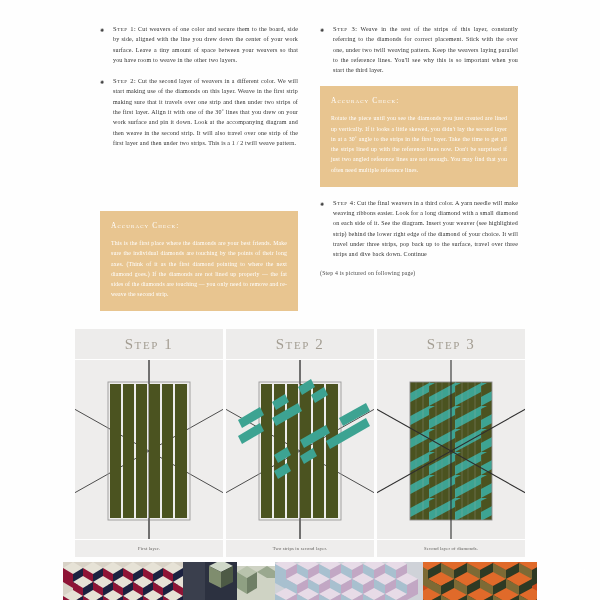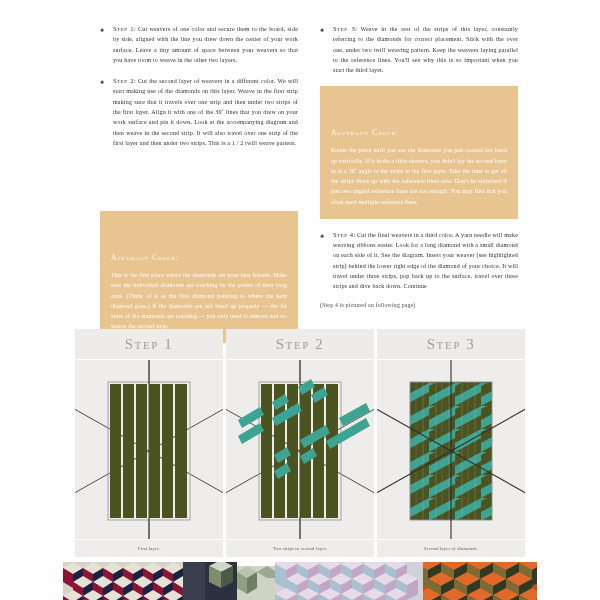--- a/index.html
+++ b/index.html
@@ -55,21 +55,20 @@
     margin-bottom:11px;
     box-sizing:border-box;
   }
   .acheck-title{
     color:#ffffff;
     font-family:"Liberation Serif", serif;
     font-variant:small-caps;
     font-size:7.4px;
     letter-spacing:1.1px;
     margin-bottom:8px;
-    margin-top:32px;
   }
   .acheck-body{
     color:#ffffff;
     font-family:"Liberation Serif", serif;
     font-size:5.8px;
     line-height:10.2px;
     text-align:justify;
     letter-spacing:0.15px;
   }
 

